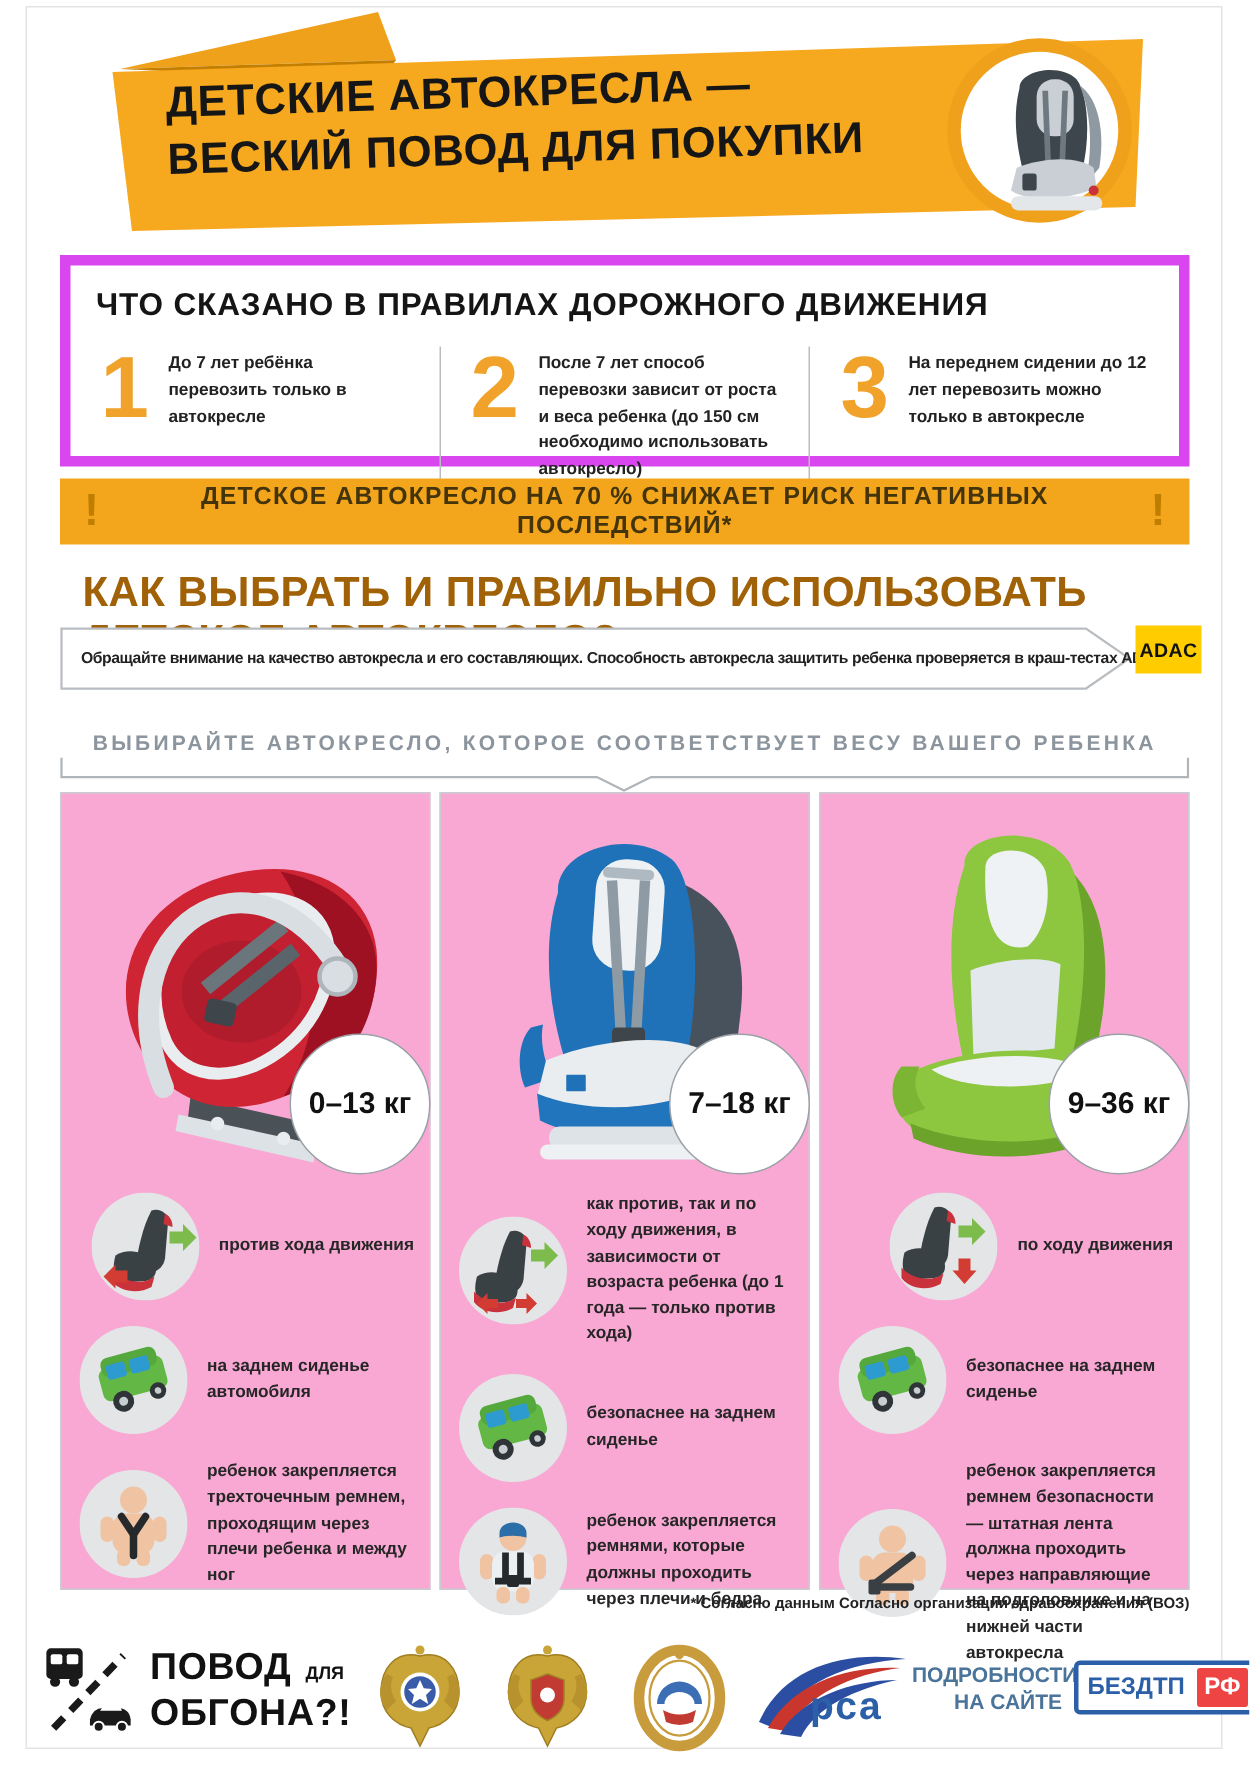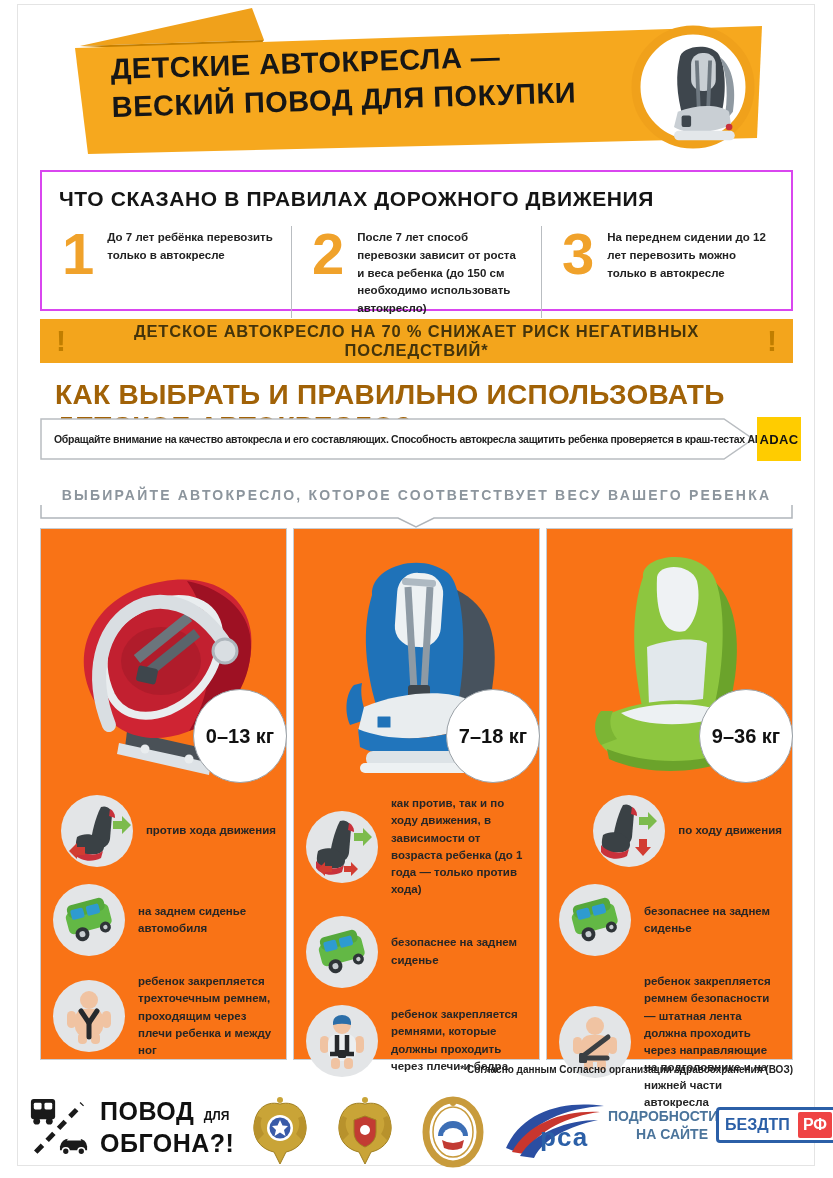--- a/index.html
+++ b/index.html
@@ -12,48 +12,48 @@
   .abs { position:absolute; }
   
   #frame { left:17px; top:4px; width:798px; height:1162px; border:1px solid #e4e4e4; }
 
   
   #header-svg { left:0; top:0; width:833px; height:175px; }
   #header-title { left:110px; top:50px; width:480px; transform:rotate(-1.8deg); transform-origin:left top;
     font-size:29px; font-weight:800; letter-spacing:.5px; color:#161616; line-height:38px; white-space:nowrap;}
 
   
-  #rules-box { left:40px; top:170px; width:753px; height:141px; border:2px solid #d946ef; background:#fff; }
+  #rules-box { left:40px; top:170px; width:753px; height:141px; border:7px solid #d946ef; background:#fff; }
   #rules-heading { padding:15px 0 0 17px; font-size:21px; font-weight:800; letter-spacing:.6px; color:#151515; }
   #rules-row { display:flex; margin-top:15px; }
   .rule-col { flex:1; display:flex; padding:0 16px 0 20px; }
   .rule-col + .rule-col { border-left:1px solid #b9bdc1; }
   .rule-num { font-size:58px; font-weight:800; color:#F0A22B; line-height:.95; margin-right:13px; }
   .rule-text { font-size:11.5px; font-weight:700; line-height:1.55; color:#222; padding-top:3px; }
 
   
   #banner { left:40px; top:319px; width:753px; height:44px; background:#F3A51C; display:flex; align-items:center; }
   .bang { font-size:30px; font-weight:900; color:#C07E00; padding:0 16px; }
   #banner-text { flex:1; text-align:center; font-size:16.5px; font-weight:800; letter-spacing:.8px; color:#44340b; }
 
   #howto-heading { left:55px; top:379px; font-size:28px; font-weight:800; letter-spacing:.3px; color:#a16207; }
 
   
   #adac-box { left:40px; top:418px; width:714px; height:42px; }
   #adac-text { left:54px; top:418px; width:676px; height:42px; line-height:42px; font-size:10.5px;
     letter-spacing:-.3px; font-weight:700; color:#222; white-space:nowrap; }
-  #adac-logo { left:757px; top:417px; width:44px; height:44px; background:#FFCC00; display:flex;
+  #adac-logo { left:757px; top:417px; width:44px; height:32px; background:#FFCC00; display:flex;
     align-items:center; justify-content:center; font-size:13px; font-weight:900; color:#111; letter-spacing:.3px; }
 
   #choose-heading { left:40px; top:487px; width:753px; text-align:center; font-size:14px; font-weight:800;
     letter-spacing:2.2px; color:#8C959D; }
   #choose-bracket { left:40px; top:505px; width:753px; height:24px; }
 
   
-  .seat-col { top:528px; width:247px; height:532px; border:1px solid #c9cdd1; background:#f97316; position:absolute; }
+  .seat-col { top:528px; width:247px; height:532px; border:1px solid #c9cdd1; background:#f9a8d4; position:absolute; }
   #col-0 { left:40px; } #col-1 { left:293px; } #col-2 { left:546px; }
   .seat-illus { position:absolute; left:8px; top:6px; width:230px; height:250px; }
   .weight-badge { position:absolute; left:152px; top:160px; width:94px; height:94px; border-radius:50%;
     background:#fff; border:1.5px solid #9aa1a7; display:flex; align-items:center; justify-content:center;
     font-size:20px; font-weight:800; color:#111; z-index:2; }
   .features { position:absolute; left:0; top:266px; width:100%; padding:0 10px 0 12px; display:flex;
     flex-direction:column; gap:17px;align-items:flex-end; }
   .feature { display:flex; align-items:center; gap:13px; }
   .f-icon { width:72px; height:72px; flex:0 0 72px; }
   .f-text { font-size:11.5px; font-weight:700; line-height:1.5; color:#262626; }

